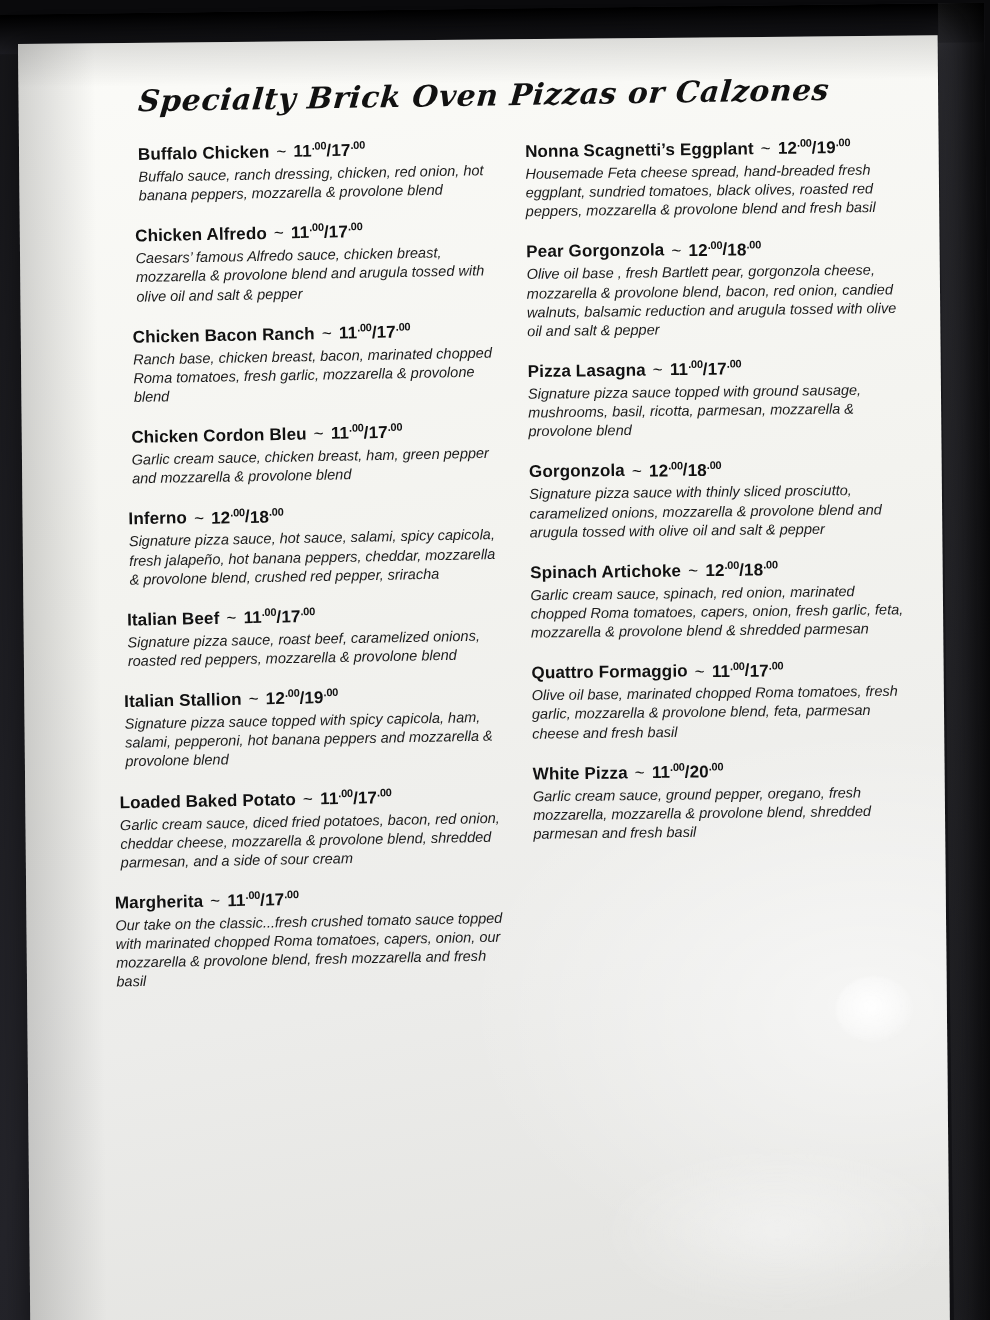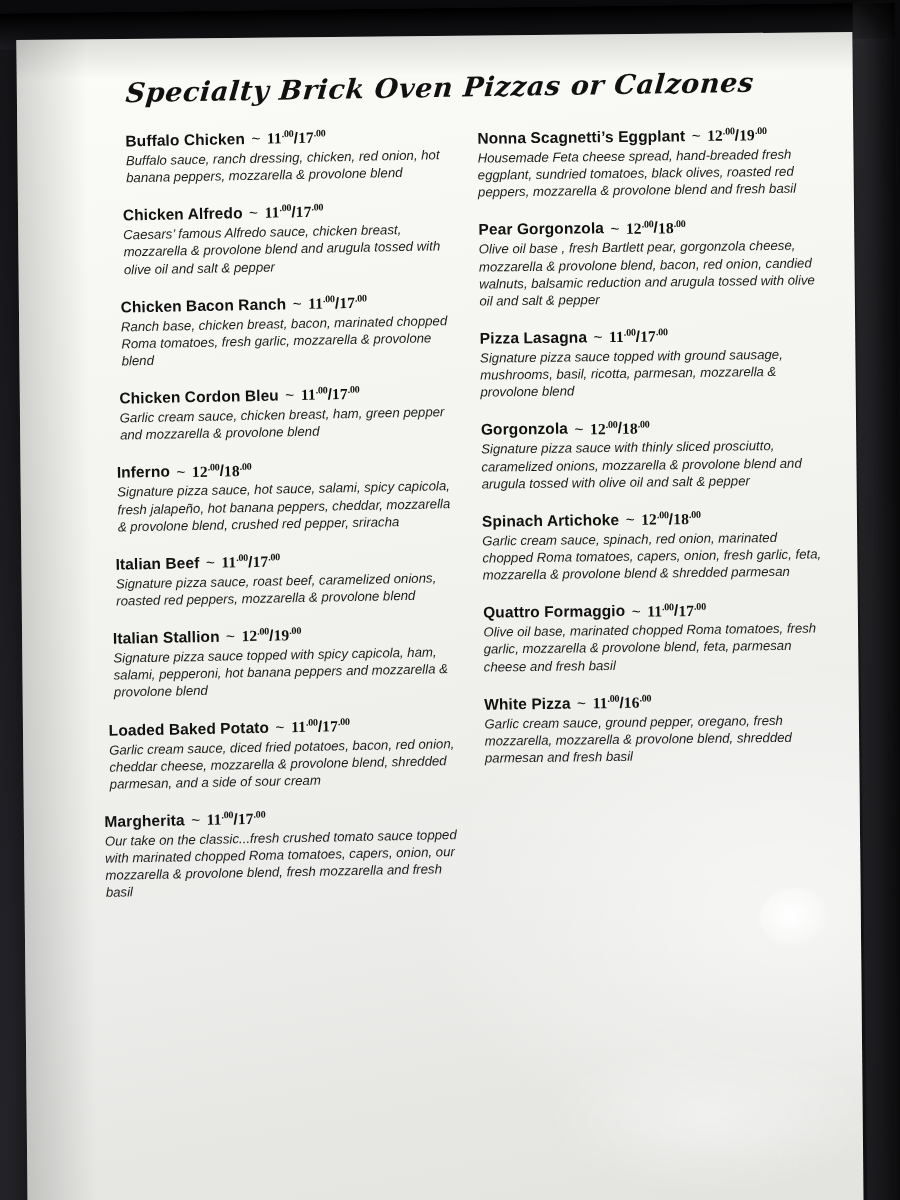--- a/index.html
+++ b/index.html
@@ -141,21 +141,21 @@
 
   .item-head {
     font-family: "Liberation Sans", sans-serif;
     font-weight: 700;
     font-size: 15.5px;
     color: #111;
     letter-spacing: 0.1px;
     line-height: 1.15;
   }
   .tilde { font-weight: 400; padding: 0 2px; }
-  .price { font-weight: 700; font-family: Liberation Serif, serif; }
+  .price { font-weight: 700; }
   .cents {
     font-size: 10px;
     vertical-align: super;
     font-weight: 700;
     letter-spacing: -0.2px;
   }
   .item-desc {
     font-family: "Liberation Sans", sans-serif;
     font-style: italic;
     font-size: 13.2px;
@@ -252,21 +252,21 @@
             </div>
             <div class="item">
               <div class="item-head"><span>Spinach Artichoke</span><span class="tilde"> ~ </span><span class="price"><span>12</span><span class="cents">.00</span></span><span>/</span><span class="price"><span>18</span><span class="cents">.00</span></span></div>
               <div class="item-desc">Garlic cream sauce, spinach, red onion, marinated chopped Roma tomatoes, capers, onion, fresh garlic, feta, mozzarella &amp; provolone blend &amp; shredded parmesan</div>
             </div>
             <div class="item">
               <div class="item-head"><span>Quattro Formaggio</span><span class="tilde"> ~ </span><span class="price"><span>11</span><span class="cents">.00</span></span><span>/</span><span class="price"><span>17</span><span class="cents">.00</span></span></div>
               <div class="item-desc">Olive oil base, marinated chopped Roma tomatoes, fresh garlic, mozzarella &amp; provolone blend, feta, parmesan cheese and fresh basil</div>
             </div>
             <div class="item">
-              <div class="item-head"><span>White Pizza</span><span class="tilde"> ~ </span><span class="price"><span>11</span><span class="cents">.00</span></span><span>/</span><span class="price"><span>16</span><span class="cents">.00</span></span></div>
+              <div class="item-head"><span>White Pizza</span><span class="tilde"> ~ </span><span class="price"><span>11</span><span class="cents">.00</span></span><span>/</span><span class="price"><span>20</span><span class="cents">.00</span></span></div>
               <div class="item-desc">Garlic cream sauce, ground pepper, oregano, fresh mozzarella, mozzarella &amp; provolone blend, shredded parmesan and fresh basil</div>
             </div>
           </div>
       </div>
     </div>
 
     <div class="gloss"></div>
     <div class="gloss2"></div>
   </div>
 </div>

